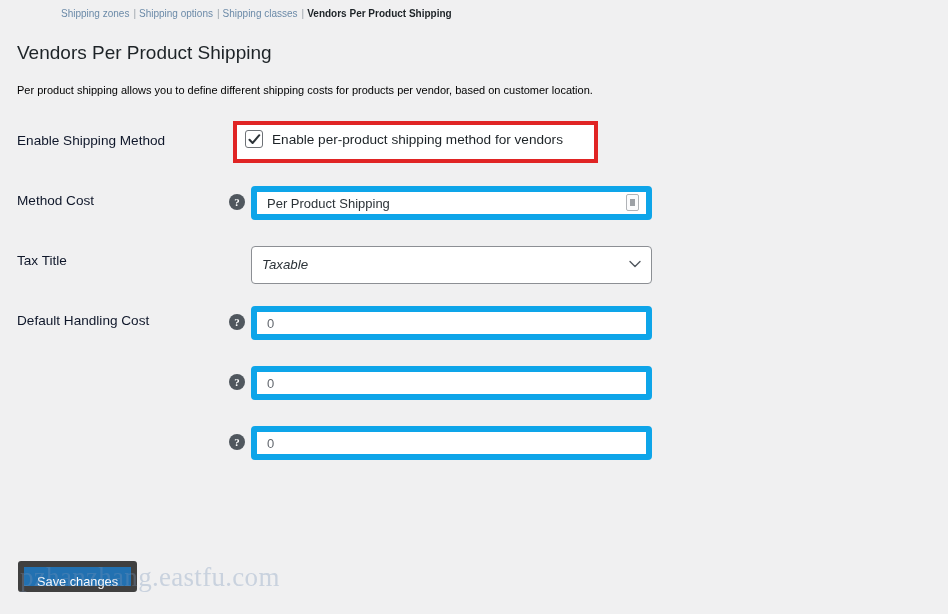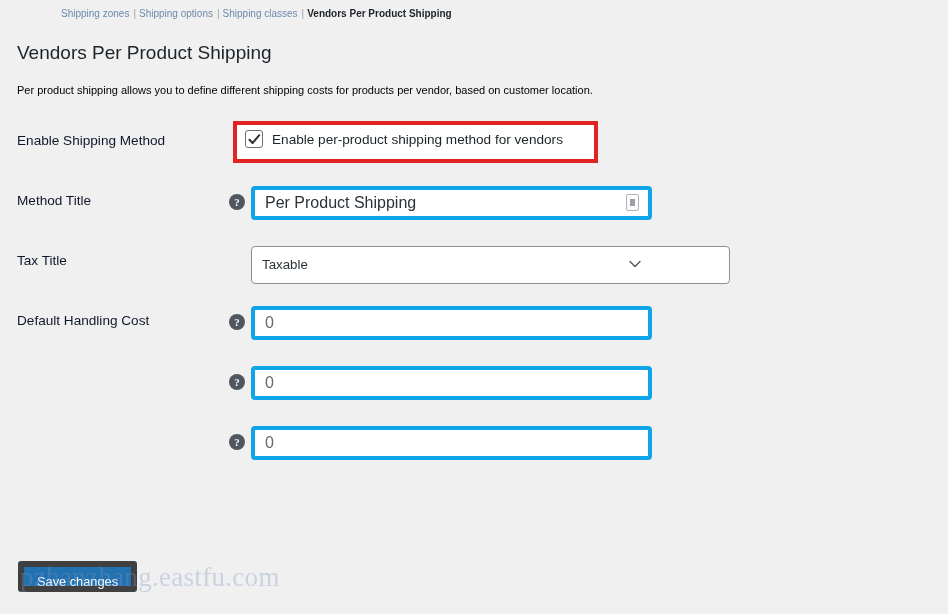--- a/index.html
+++ b/index.html
@@ -96,23 +96,23 @@
     font-family: "Liberation Serif", serif;
   }
 
   .field {
     position: absolute;
     left: 251px;
     top: 6px;
     width: 401px;
     height: 34px;
     background: #ffffff;
-    border: 4px solid #0ea5e9;
+    border: 6px solid #0ea5e9;
     border-radius: 4px;
-    font-size: 16px;
+    font-size: 13px;
     color: #2c3338;
     padding: 0 10px;
     font-family: "Liberation Sans", sans-serif;
     outline: none;
   }
   .field.muted { color: #646970; }
   .field-with-icon { padding-right: 34px; }
 
   .formfill-icon {
     position: absolute;
@@ -131,32 +131,33 @@
     left: 2.5px;
     top: 3.5px;
     width: 5px;
     height: 7px;
     background: #9ca0a5;
   }
 
   
   .select-wrap { position: absolute; left: 251px; top: 6px; width: 401px; height: 38px; }
   .select-box {
-    width: 479px;
+    width: 401px;
     height: 38px;
     background: #ffffff;
     border: 1px solid #8c8f94;
     border-radius: 4px;
     font-size: 13.3px;
     color: #2c3338;
     padding: 0 32px 0 10px;
     line-height: 36px;
     cursor: pointer;
     white-space: nowrap;
     overflow: hidden;
+    font-style: italic;
   }
   .chev {
     position: absolute;
     right: 13px;
     top: 14px;
     width: 10px;
     height: 10px;
     pointer-events: none;
   }
   .chev svg { display: block; }
@@ -237,21 +238,21 @@
 <h1 class="page-title">Vendors Per Product Shipping</h1>
 <div class="page-desc">Per product shipping allows you to define different shipping costs for products per vendor, based on customer location.</div>
 
 <div class="form-area">
 
   <div class="row">
     <div class="row-label">Enable Shipping Method</div>
   </div>
 
   <div class="row">
-    <div class="row-label">Method Title</div>
+    <div class="row-label">Method Cost</div>
     <span class="help-icon">?</span>
     <input class="field field-with-icon" type="text" value="Per Product Shipping" style="">
     <span class="formfill-icon"></span>
   </div>
 
   <div class="row">
     <div class="row-label">Tax Title</div>
     <div class="select-wrap">
       <div class="select-box">Taxable</div>
       <span class="chev">

